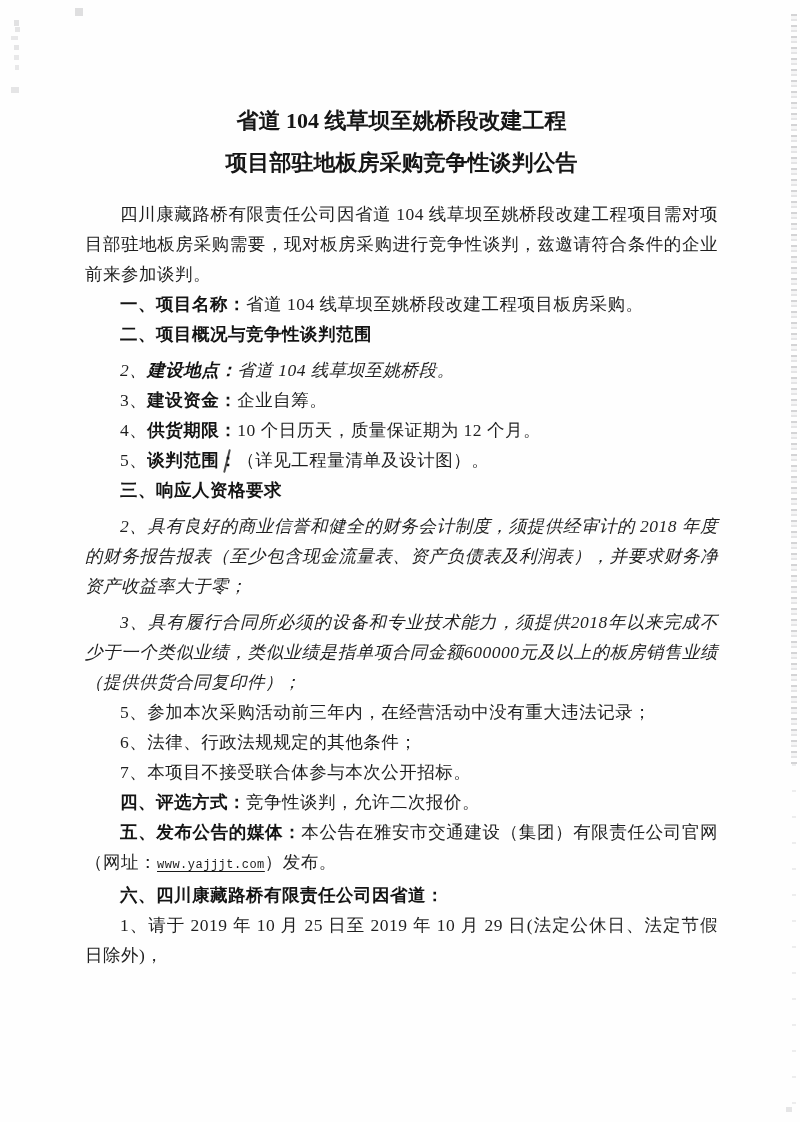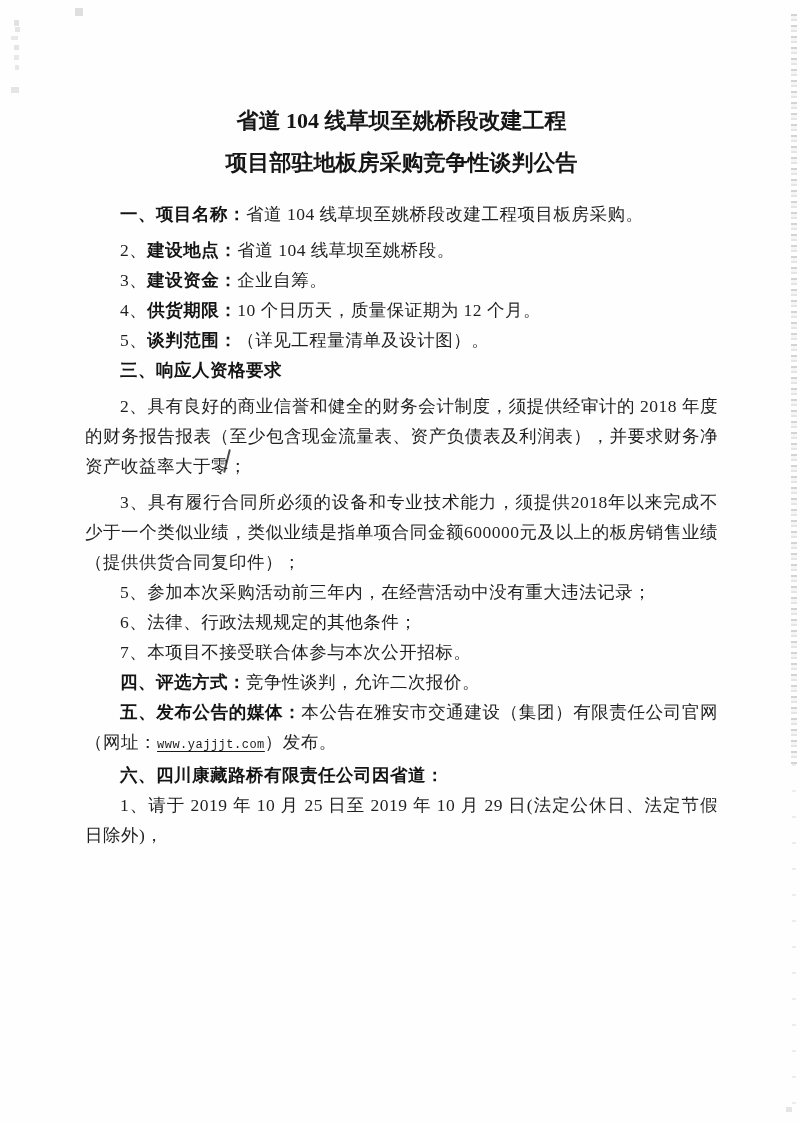--- a/index.html
+++ b/index.html
@@ -36,21 +36,21 @@
     font-size: 17.5px;
     line-height: 30px;
     text-align: justify;
     text-indent: 2em;
     letter-spacing: 0.5px;
   }
   .para b, .heading {
     font-weight: bold;
     color: #141414;
   }
-  .gap-sm { margin-top: 6px; }
+  .gap-sm { margin-top: 6px; font-style: italic; }
   .url {
     font-family: "Liberation Mono", "DejaVu Sans Mono", monospace;
     font-size: 12px;
     text-decoration: underline;
     text-underline-offset: 3px;
     color: #1a1a1a;
   }
   
   .artifact { position: absolute; pointer-events: none; }
   .edge-noise {
@@ -101,23 +101,25 @@
   <div class="artifact speck" style="left:786px;top:1107px;width:6px;height:5px;opacity:.4"></div>
   <div class="artifact pen-slash"></div>
 
   <div class="content">
 
     <div class="titles">
       <p class="title">省道 104 线草坝至姚桥段改建工程</p>
       <p class="title">项目部驻地板房采购竞争性谈判公告</p>
     </div>
 
+    <p class="para">四川康藏路桥有限责任公司因省道 104 线草坝至姚桥段改建工程项目需对项目部驻地板房采购需要，现对板房采购进行竞争性谈判，兹邀请符合条件的企业前来参加谈判。</p>
 
     <p class="para"><b>一、项目名称：</b><span>省道 104 线草坝至姚桥段改建工程项目板房采购。</span></p>
 
+    <p class="para"><b>二、项目概况与竞争性谈判范围</b></p>
 
 
     <p class="para gap-sm"><span>2、</span><b>建设地点：</b><span>省道 104 线草坝至姚桥段。</span></p>
 
     <p class="para"><span>3、</span><b>建设资金：</b><span>企业自筹。</span></p>
 
     <p class="para"><span>4、</span><b>供货期限：</b><span>10 个日历天，质量保证期为 12 个月。</span></p>
 
     <p class="para"><span>5、</span><b>谈判范围：</b><span>（详见工程量清单及设计图）。</span></p>
 

